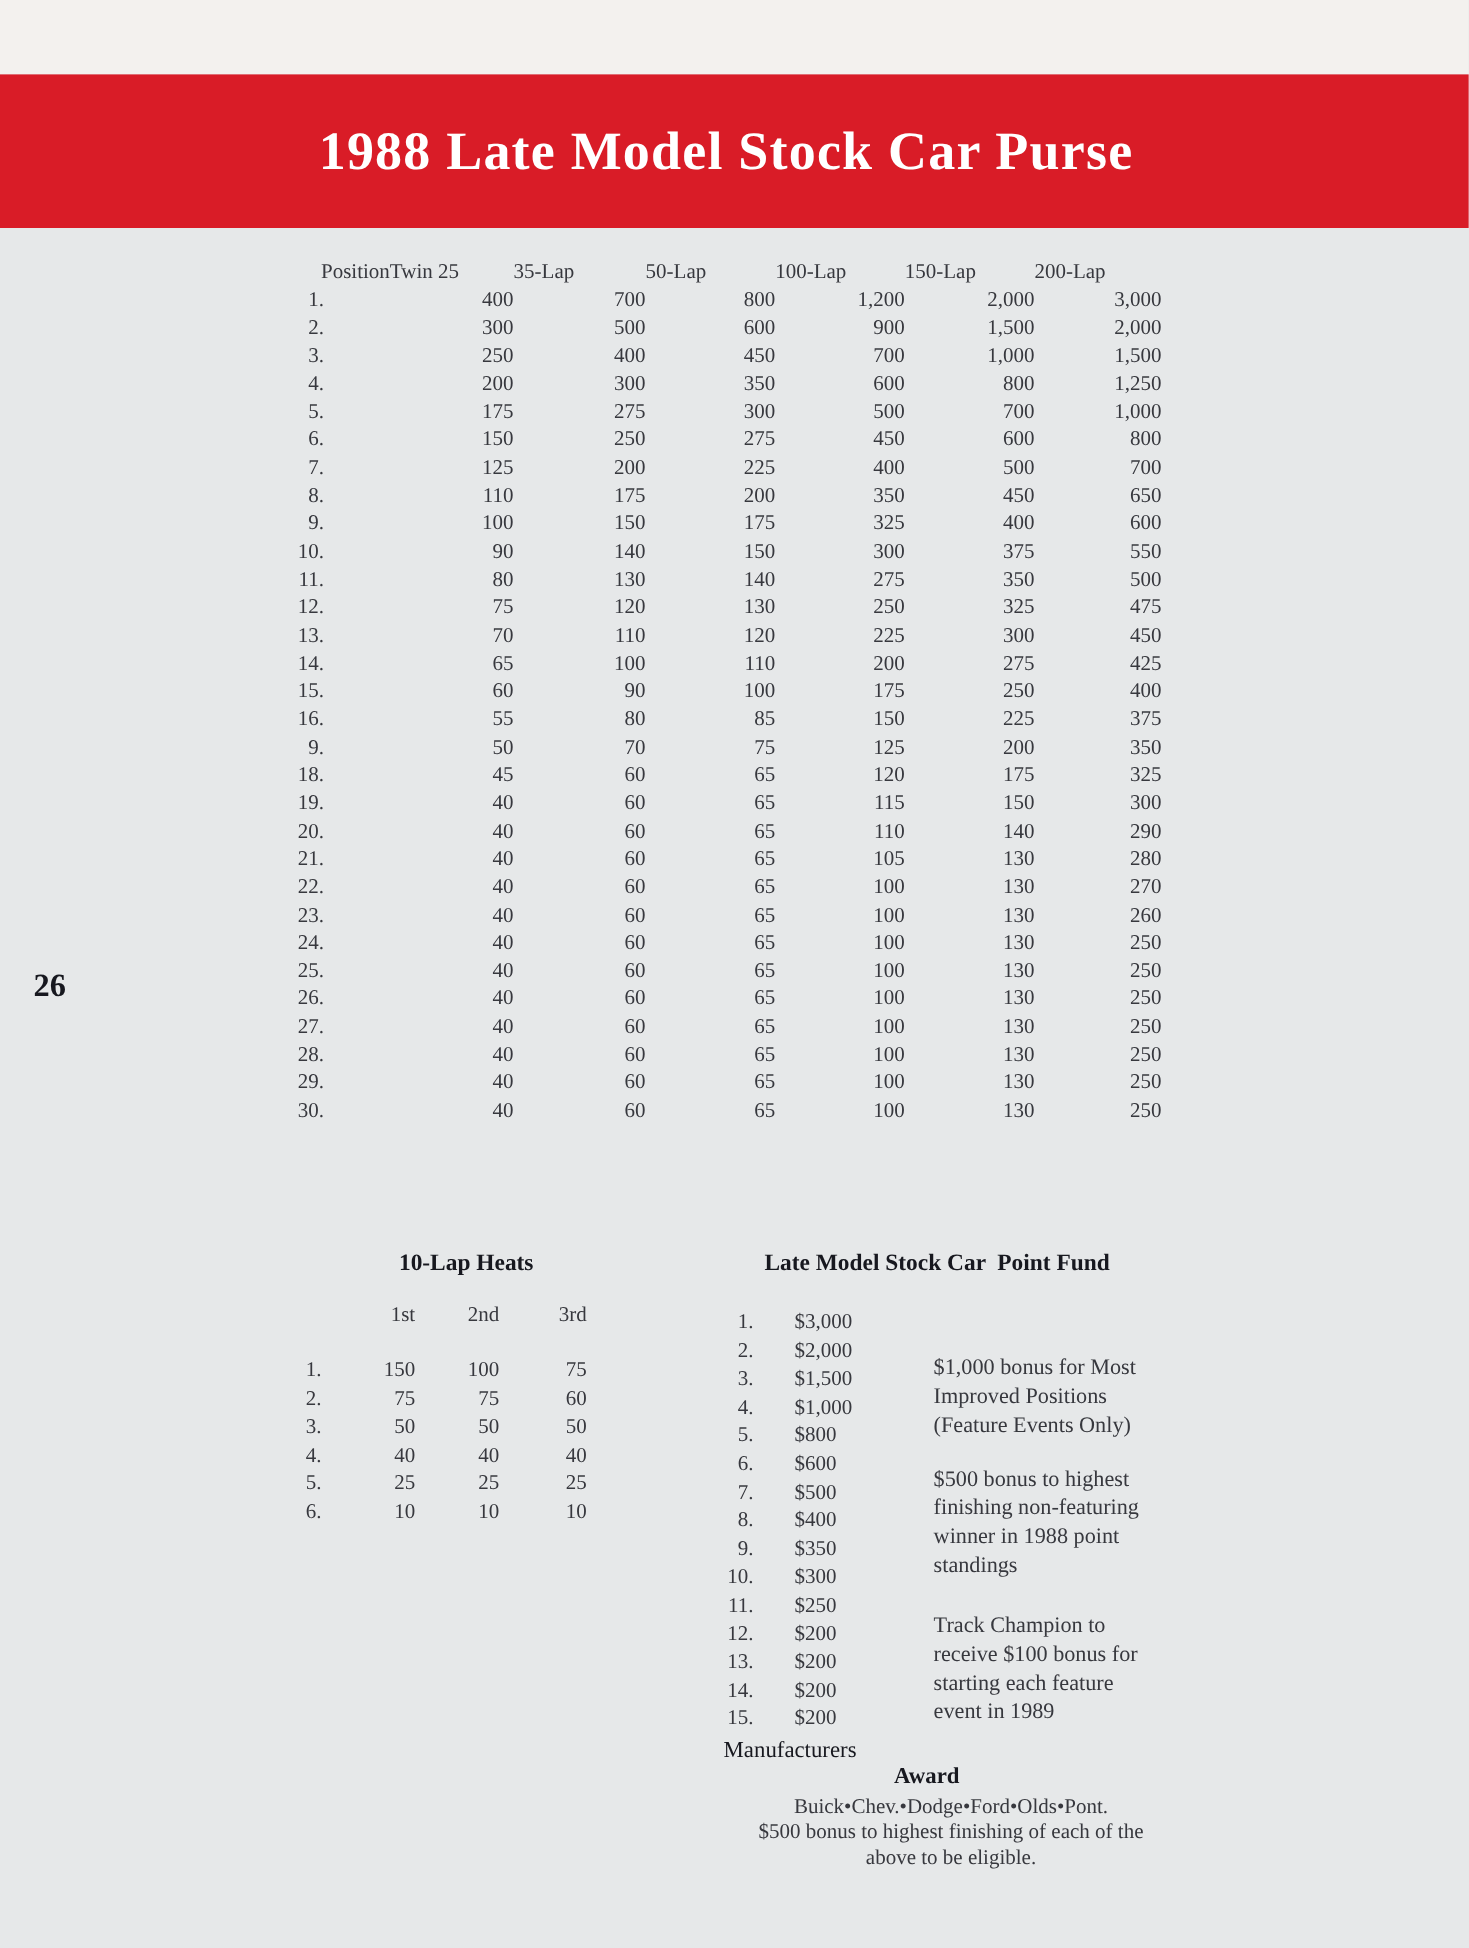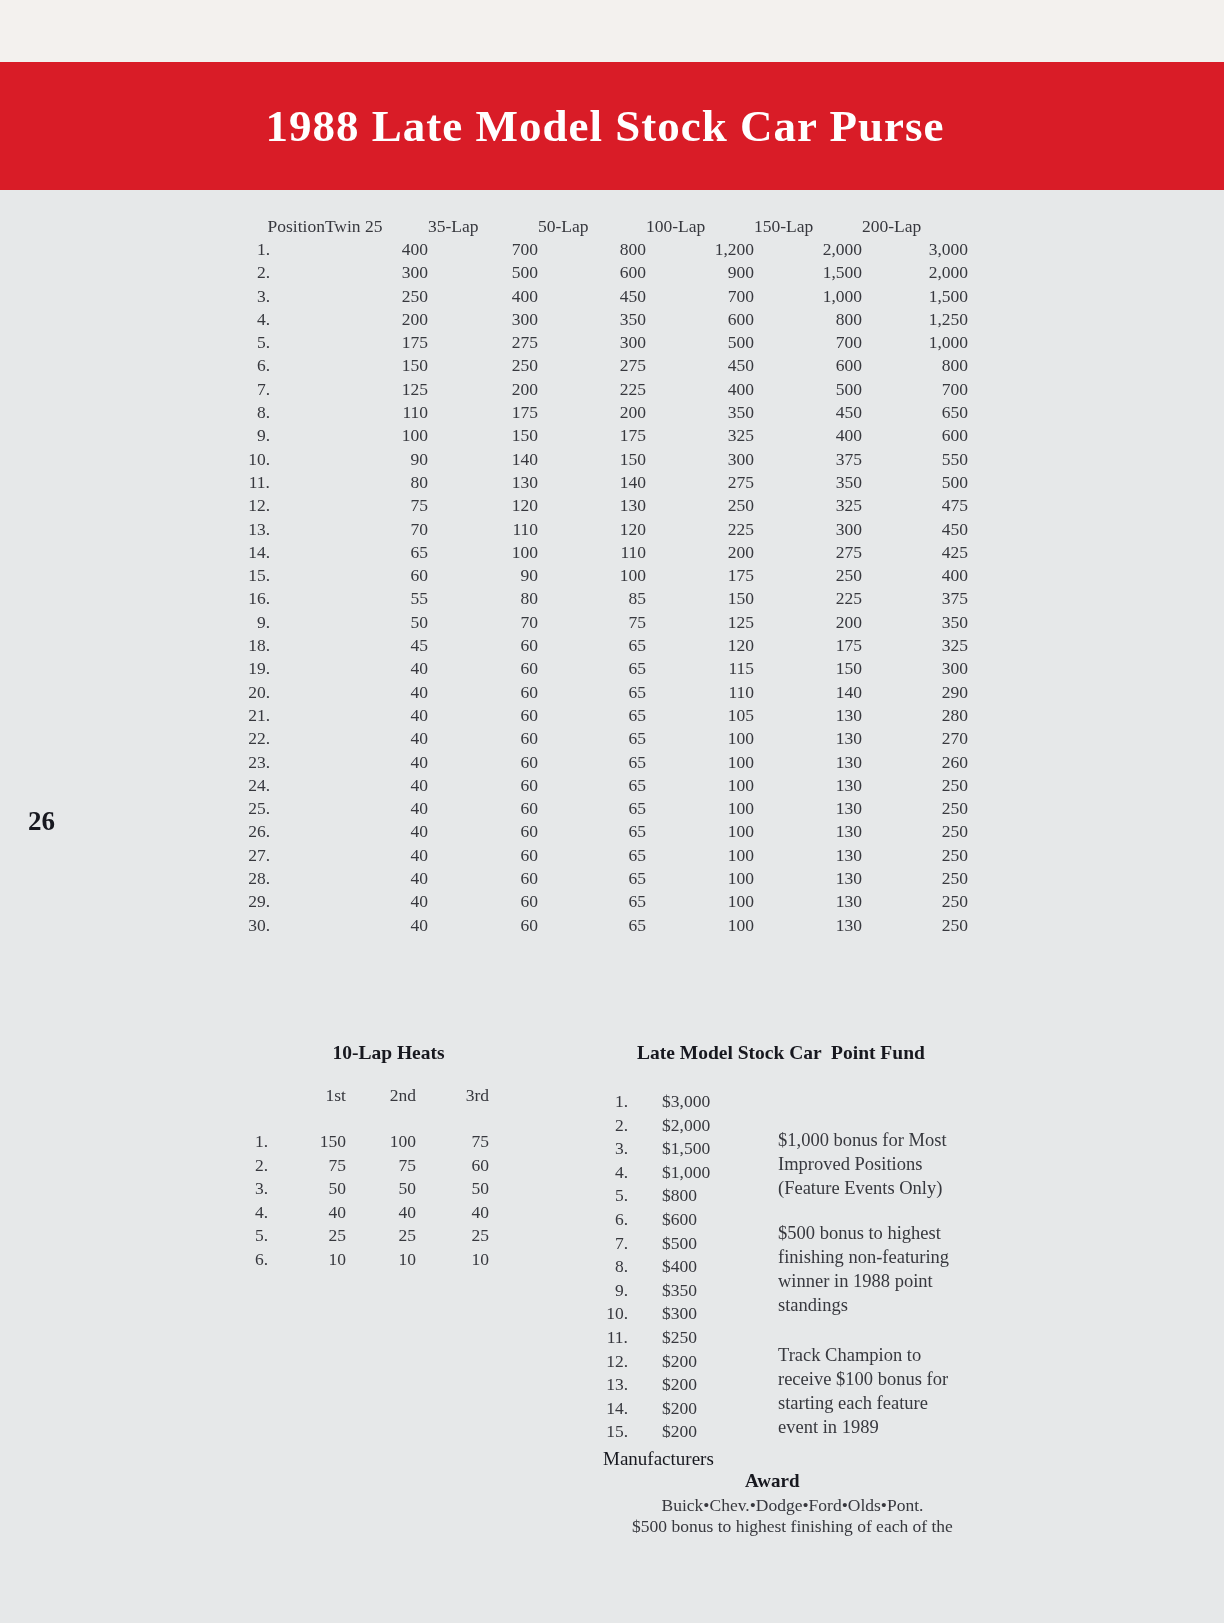--- a/index.html
+++ b/index.html
@@ -531,14 +531,15 @@
       <div class="note-line">event in 1989</div>
     </div>
   </div>
 
 <div class="manu">
   <div class="manu-l1">Manufacturers</div>
   <div class="manu-l2">Award</div>
   <div class="manu-lines">
       <div class="manu-line">Buick•Chev.•Dodge•Ford•Olds•Pont.</div>
       <div class="manu-line">$500 bonus to highest finishing of each of the</div>
+      <div class="manu-line">above to be eligible.</div>
     </div>
 </div>
 
 </body></html>

